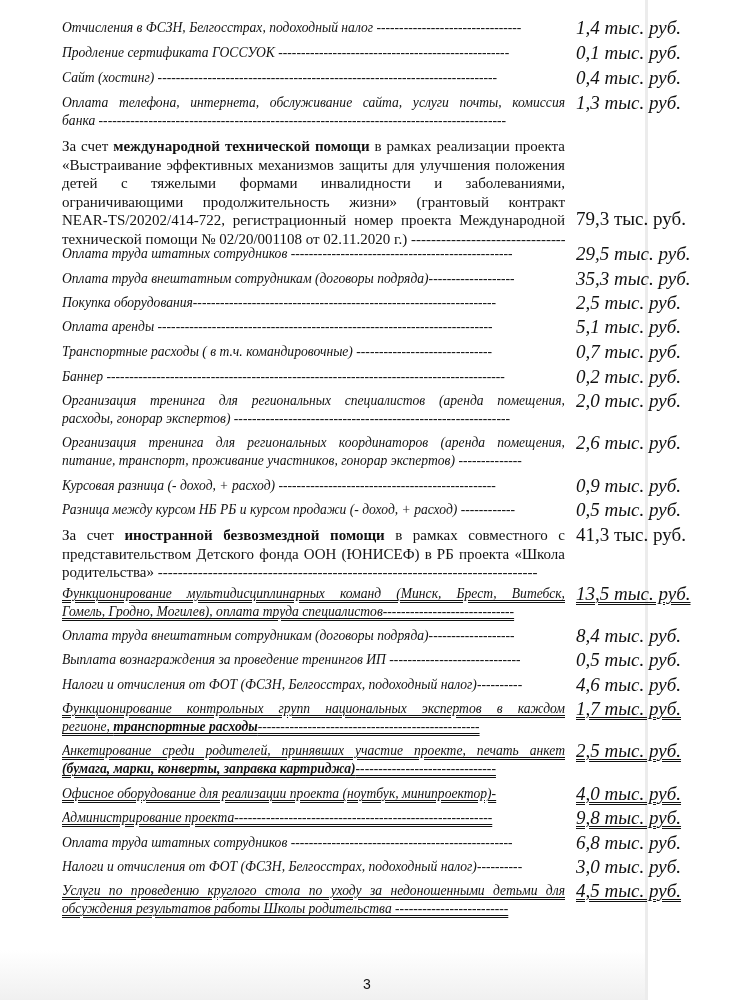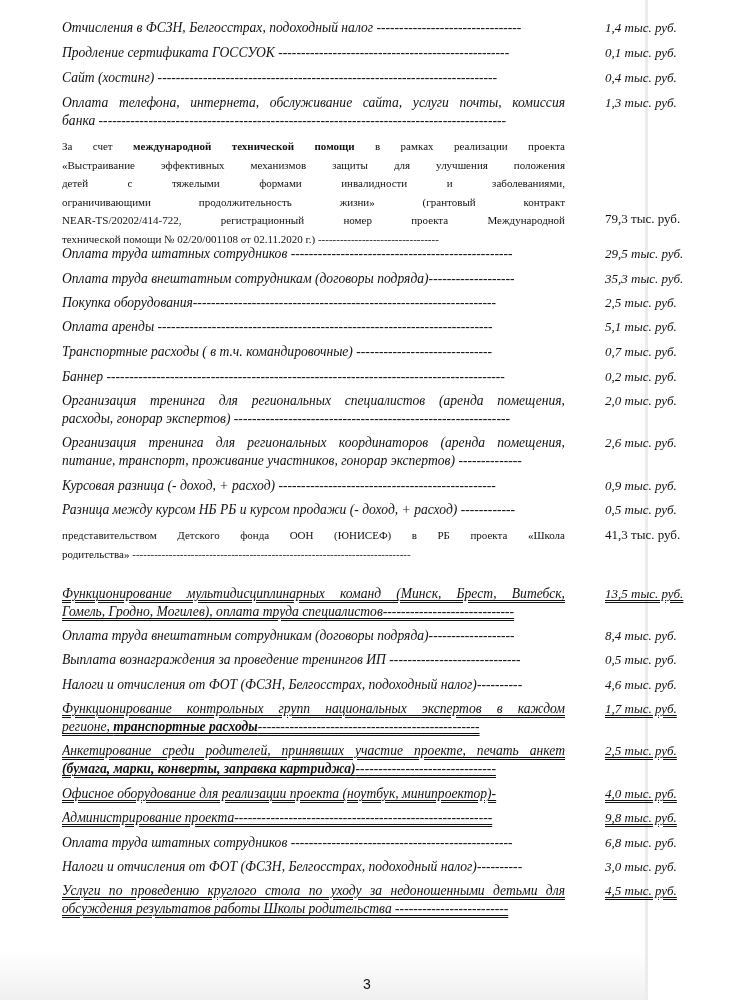--- a/index.html
+++ b/index.html
@@ -14,29 +14,29 @@
     background: linear-gradient(to bottom, #ffffff 0, #ffffff 950px, #f0f0f0 1000px);
   }
   .edge { position: absolute; right: 0; top: 0; width: 3px; height: 1000px; background: #ececec; }
   .row { position: absolute; left: 62px; width: 610px; }
   .desc {
     position: absolute; left: 0; top: 0; width: 503px;
     font-size: 13.6px; line-height: 18.4px; text-align: justify;
   }
   .desc.it { font-style: italic; }
   .val {
-    position: absolute; left: 543px; top: 0; white-space: nowrap;
-    font-size: 13px; line-height: 18.4px; text-align: right;
+    position: absolute; left: 514px; top: 0; white-space: nowrap;
+    font-size: 19px; line-height: 18.4px; text-align: right;
   }
   .val.it { font-style: italic; }
   .ul { text-decoration: underline; text-decoration-style: double; text-decoration-thickness: 1px; text-underline-offset: 2px; }
   .bold { font-weight: bold; }
   .line { display: block; white-space: nowrap; overflow: hidden; }
   .just { text-align: justify; text-align-last: justify; }
-  .sec { font-style: normal; font-size: 11px; line-height: 18.6px; }
+  .sec { font-style: normal; font-size: 15px; line-height: 18.6px; }
   .pagenum {
     position: absolute; left: 0; width: 734px; top: 976px; text-align: center;
     font-size: 14px; font-family: "Liberation Sans Narrow", "Liberation Sans", sans-serif;
   }
 </style>
 </head>
 <body>
 
 <div class="page">
   <div class="edge"></div>
@@ -144,20 +144,21 @@
 
   <div class="row" style="top:501px">
     <div class="desc it">
         <span class="line">Разница между курсом НБ РБ и курсом продажи (- доход, + расход) ------------</span>
       </div>
     <div class="val it">0,5 тыс. руб.</div>
   </div>
 
   <div class="row" style="top:526px">
     <div class="desc sec">
+      <span class="line just"><span>За счет </span><b>иностранной безвозмездной помощи</b><span> в рамках совместного с</span></span>
       <span class="line just">представительством Детского фонда ООН (ЮНИСЕФ) в РБ проекта «Школа</span>
       <span class="line">родительства» ----------------------------------------------------------------------------</span>
     </div>
     <div class="val">41,3 тыс. руб.</div>
   </div>
 
   <div class="row" style="top:585px">
     <div class="desc it">
       <span class="line just ul">Функционирование мультидисциплинарных команд (Минск, Брест, Витебск,</span>
       <span class="line"><span class="ul">Гомель, Гродно, Могилев), оплата труда специалистов-----------------------------</span></span>

